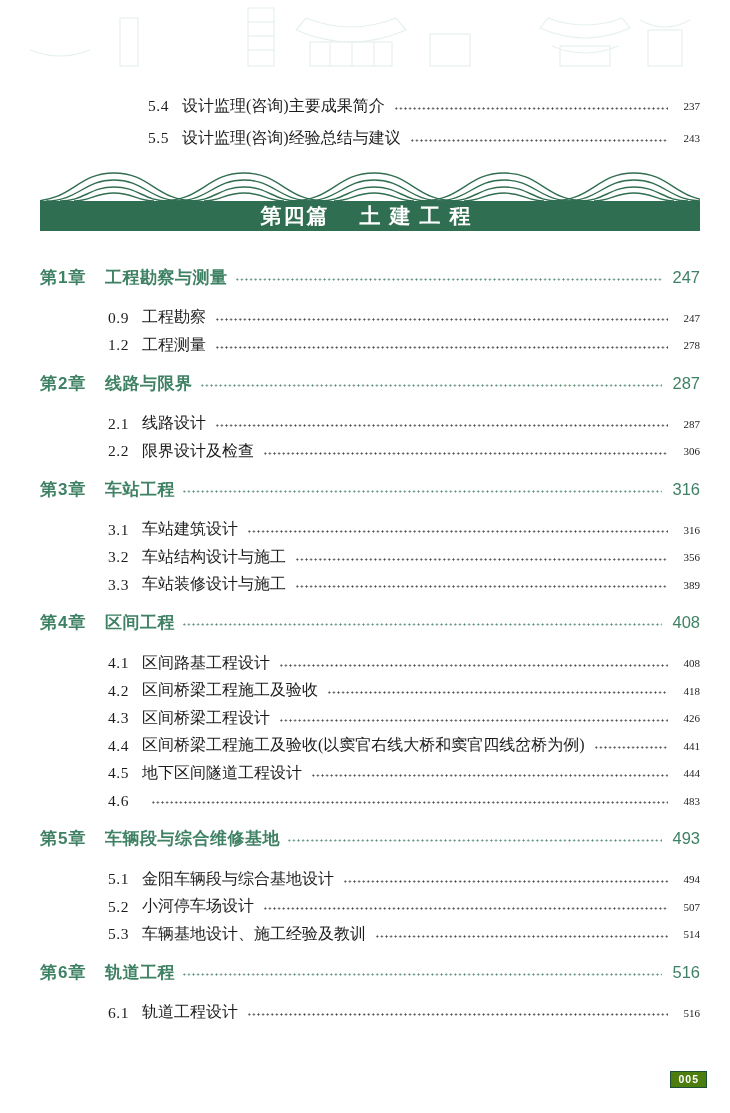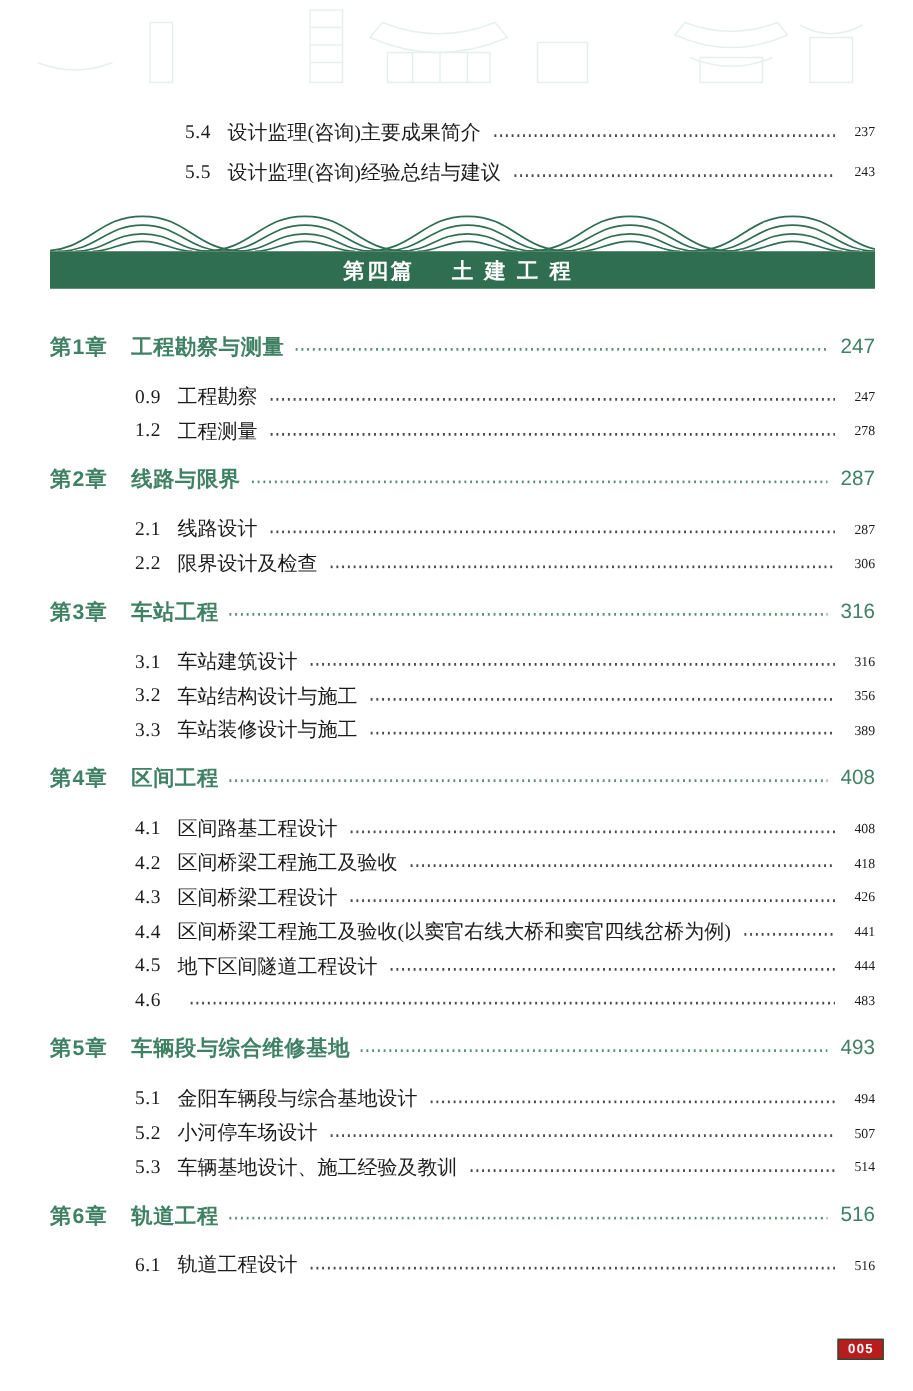--- a/index.html
+++ b/index.html
@@ -55,21 +55,21 @@
   .prelude .section-row{height:32px;margin-left:40px;}
   
   .wave-band{display:block;margin-top:17px;}
   .part-banner{
     height:30px;
     background:#2f6e50;
     color:#ffffff;
     display:flex;align-items:center;justify-content:center;
     font-family:"Liberation Sans","DejaVu Sans",sans-serif;
     font-weight:bold;
-    font-size:17px;
+    font-size:21px;
   }
   .part-banner .part-label{letter-spacing:2px;}
   .part-banner .part-title{margin-left:30px;letter-spacing:9px;}
   
   .chapters{margin-top:31px;}
   .chapter{margin-top:9px;}
   .chapter-row{
     display:flex;align-items:center;
     height:30px;
     font-family:"Liberation Sans","DejaVu Sans",sans-serif;
@@ -87,21 +87,21 @@
     font-size:16.5px;
     text-align:right;
     min-width:30px;
     font-weight:normal;
   }
   .sections{margin-top:12px;padding-left:68px;}
   
   .page-badge{
     position:absolute;
     right:23px;bottom:25px;
-    background:#b91c1c;
+    background:#4d7c0f;
     border:1px solid #1e4f37;
     color:#ffffff;
     font-family:"Liberation Sans","DejaVu Sans",sans-serif;
     font-size:10.5px;
     font-weight:bold;
     letter-spacing:1px;
     padding:1px 7px 2px 7px;
     line-height:12px;
   }
 </style>

